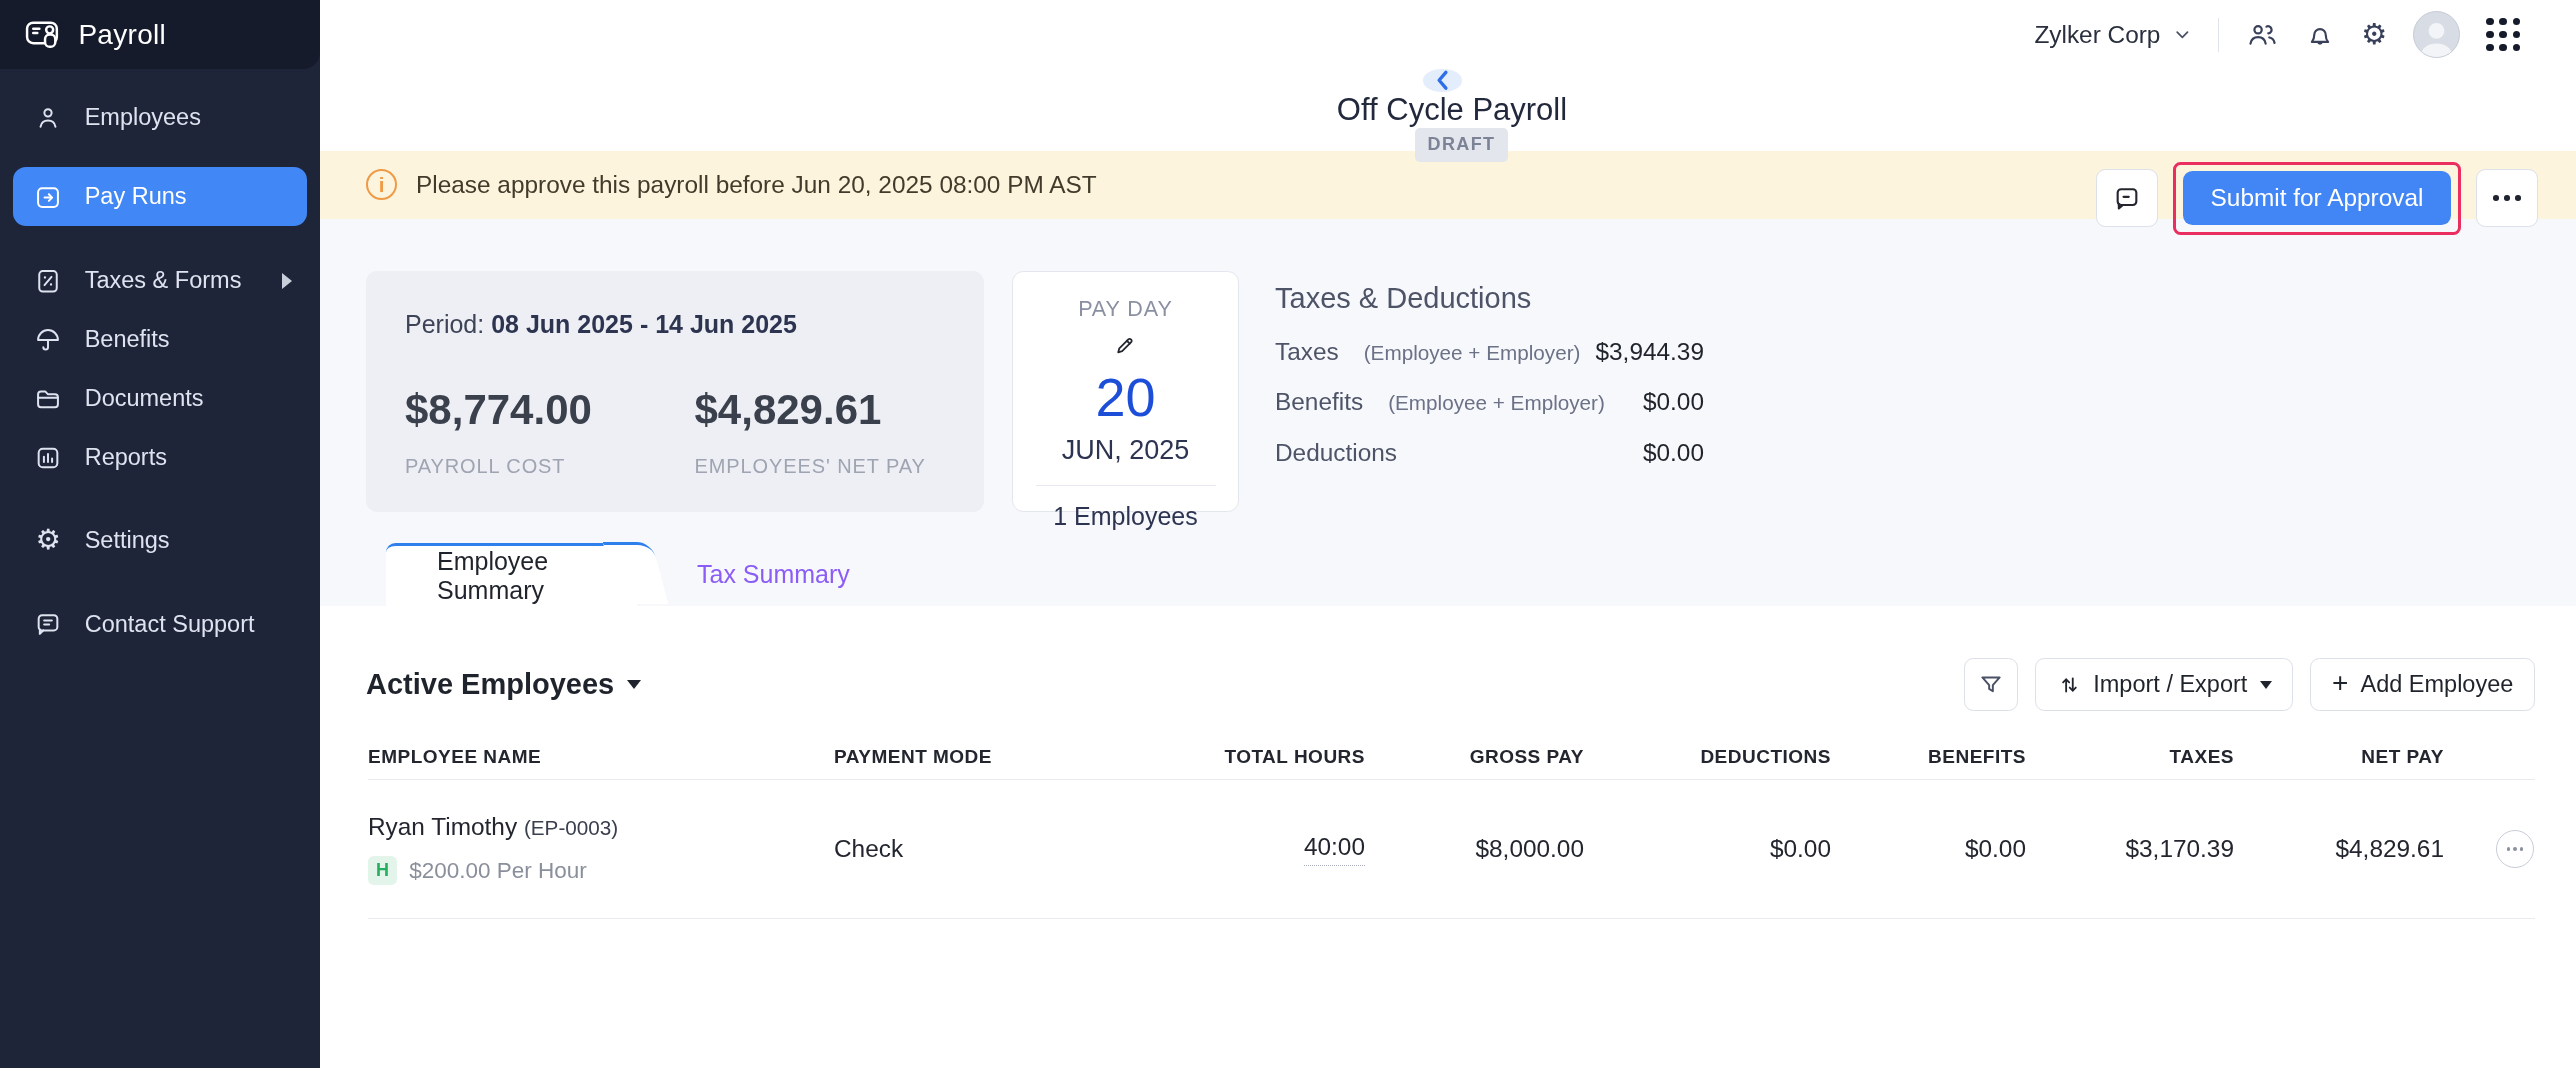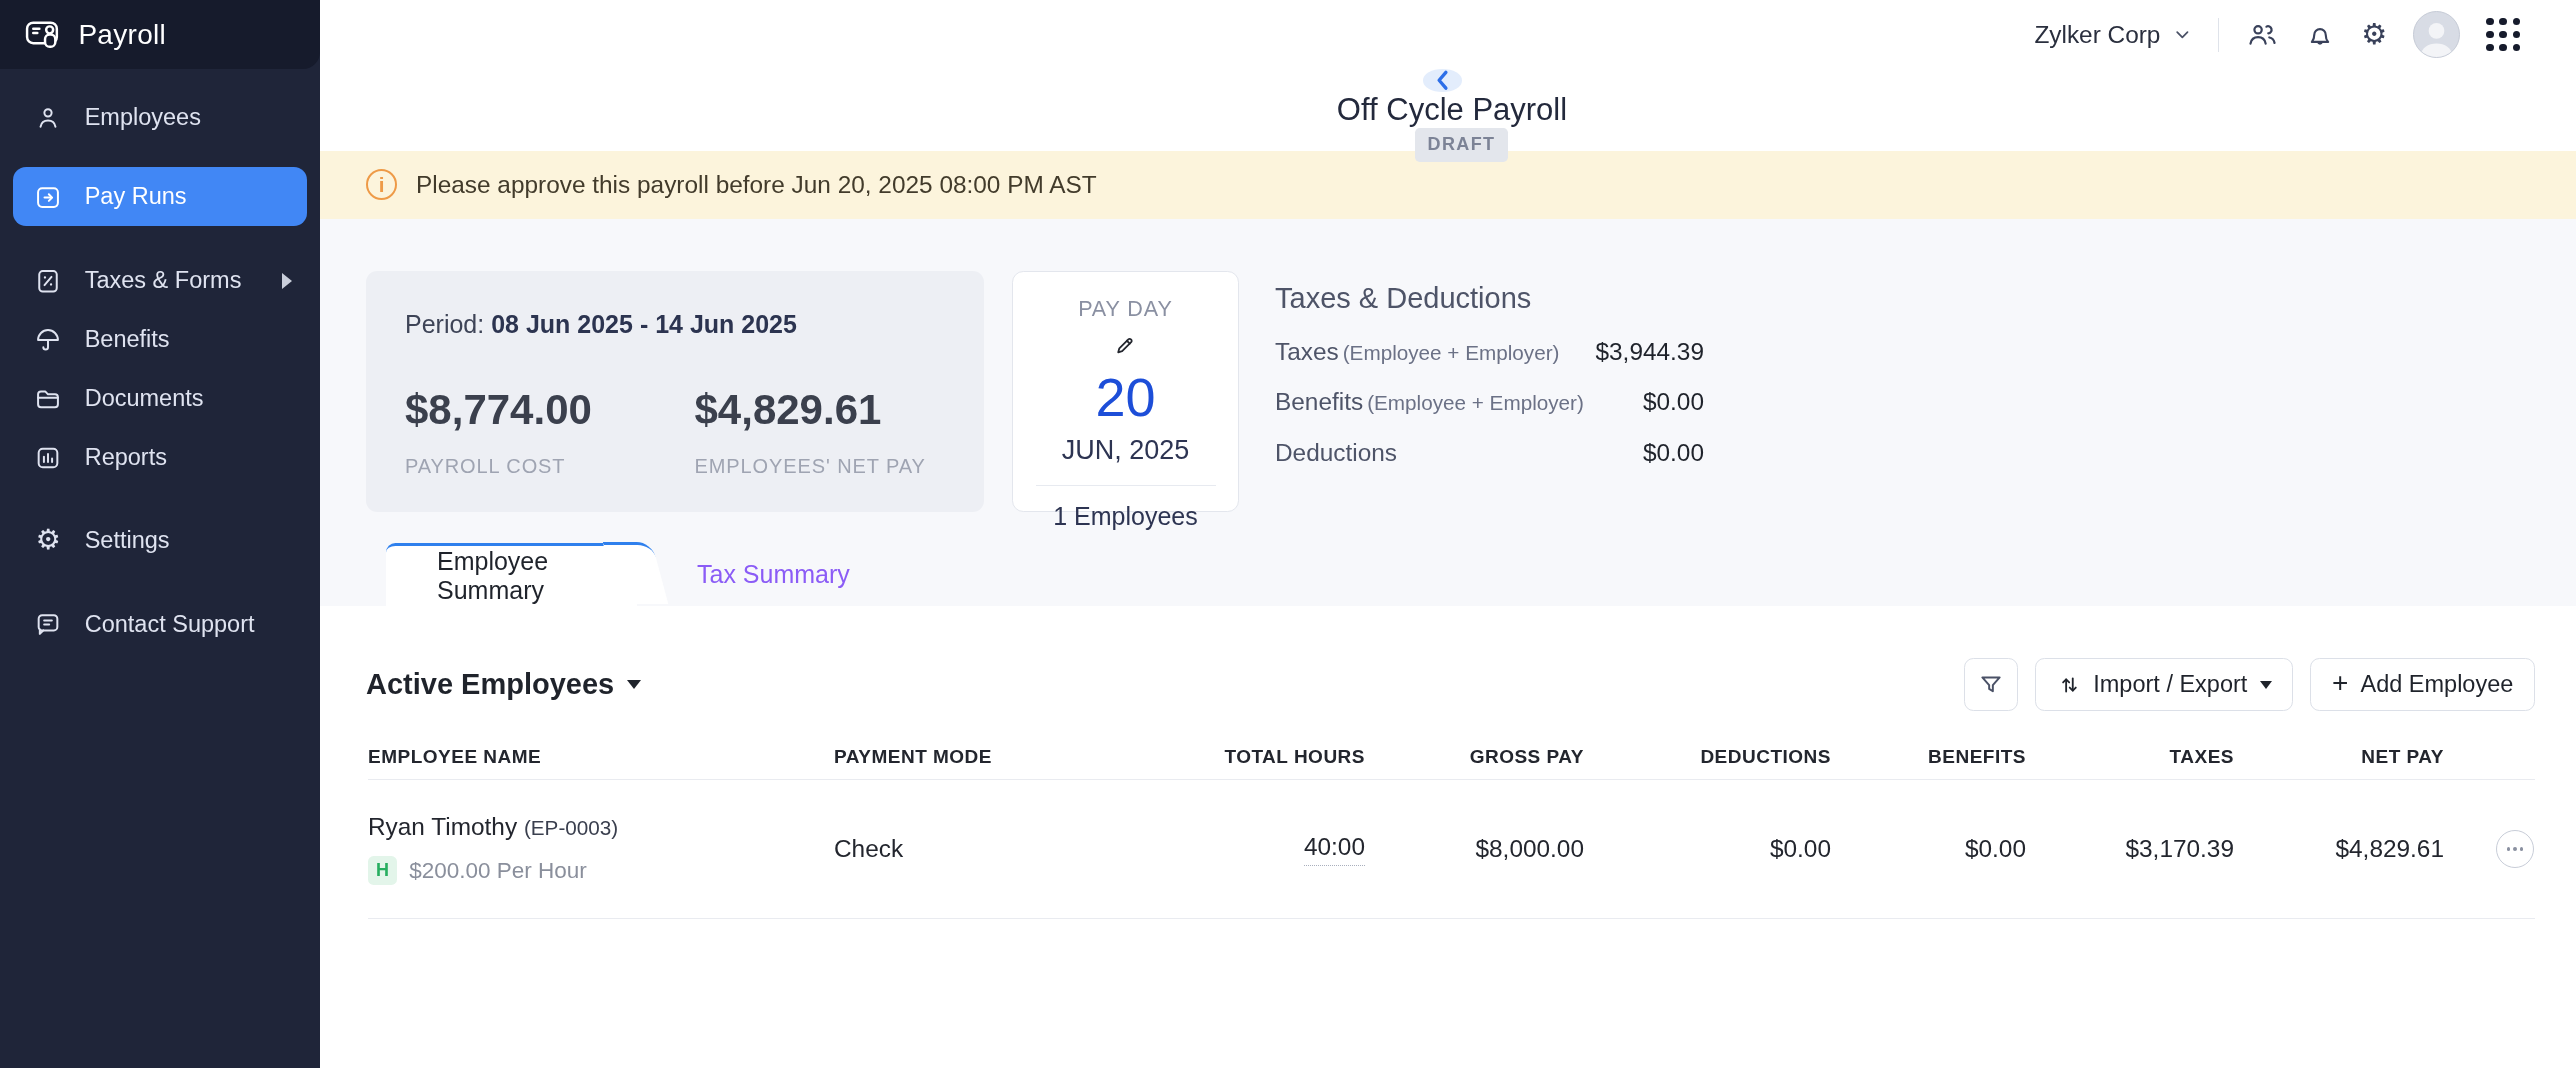--- a/index.html
+++ b/index.html
@@ -77,21 +77,21 @@
   .payday-edit { cursor:pointer; display:flex; }
   .payday-day { font-size:54px; color:#1d4ed8; margin-top:9.4px; font-weight:500; }
   .payday-my { font-size:27px; color:#2D3452; margin-top:7.5px; }
   .payday-divider { height:0.9px; background:#E7EAF0; margin:19px 22.5px 0; }
   .payday-emp { font-size:25px; color:#2D3452; margin-top:16px; }
 
   .txd { margin-left:36px; padding-top:11.3px; width:429px; }
   .txd-title { font-size:29px; color:#4E5468; font-weight:500; }
   .txd-row { display:flex; align-items:baseline; margin-top:22.5px; }
   .txd-label { font-size:24.4px; color:#4E5468; }
-  .txd-sub { font-size:20.7px; color:#6B7186; margin-left:4px; }
+  .txd-sub { font-size:20.7px; color:#6B7186; margin-left:25px; }
   .txd-value { margin-left:auto; font-size:24.4px; color:#1F232B; }
 
   
   .tabs { position:absolute; top:324px; left:66px; display:flex; height:63px; z-index:2; }
   .tab-active { position:relative; background:#fff; border-top:3.8px solid #2F80ED; border-top-left-radius:9.4px;
     width:251px; display:flex; align-items:center; padding-left:51px; font-size:25px; font-weight:500;
     color:#1F232B; cursor:pointer; }
   .tab-active::after { content:""; position:absolute; top:-3.8px; right:-22.5px; width:49px; height:59px;
     background:#fff; border-top:3.8px solid #2F80ED; border-top-right-radius:15px; transform:skewX(15deg); }
   .tab-active .tab-label { position:relative; z-index:1; }
@@ -274,20 +274,39 @@
   </header>
 
   <div class="title-row">
     <span class="back-btn">
       <svg width="17" height="22.5" viewBox="0 0 14 20" fill="none" stroke="#2D6FE8" stroke-width="3" stroke-linecap="round" stroke-linejoin="round">
           <polyline points="10 3 4 10 10 17"></polyline>
         </svg>
     </span>
     <h1 class="page-title">Off Cycle Payroll</h1>
     <span class="draft-badge">DRAFT</span>
+    <div class="title-actions">
+      <span class="square-btn">
+        <svg width="28" height="28" viewBox="0 0 24 24" fill="none" stroke="#23262E" stroke-width="1.8" stroke-linecap="round" stroke-linejoin="round">
+            <rect x="4" y="4.5" width="16" height="13.5" rx="3"></rect>
+            <path d="M8.5 18l-3.5 3v-4"></path>
+            <line x1="9" y1="11" x2="13.5" y2="11"></line>
+          </svg>
+      </span>
+      <span class="annotation-box">
+        <button class="submit-btn">Submit for Approval</button>
+      </span>
+      <span class="square-btn">
+        <span class="dots3">
+            <i></i>
+            <i></i>
+            <i></i>
+          </span>
+      </span>
+    </div>
   </div>
 
   <div class="banner">
     <span class="info-icon">i</span>
     <span>Please approve this payroll before Jun 20, 2025 08:00 PM AST</span>
   </div>
 
   <div class="main">
 
     <div class="cards">

